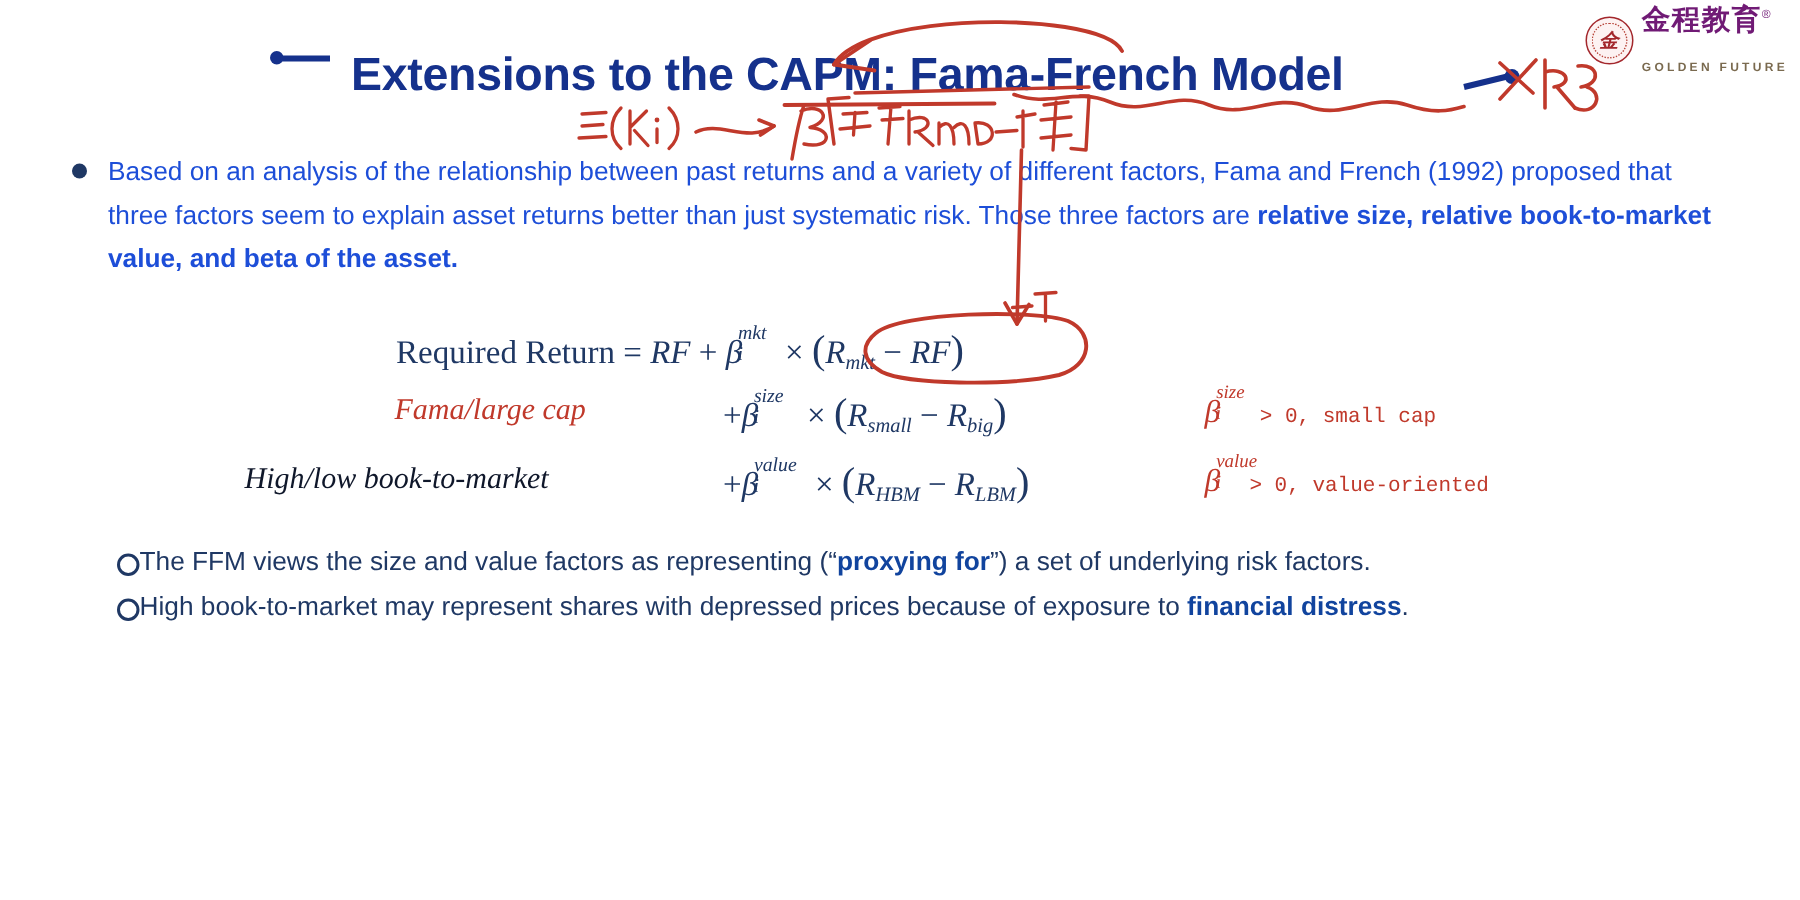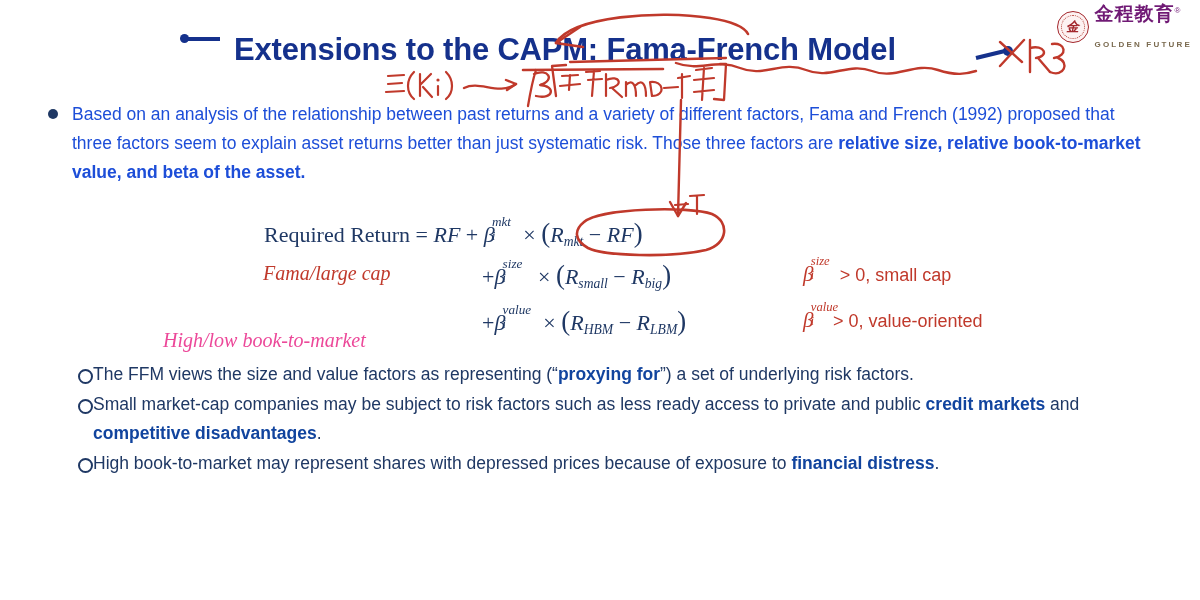--- a/index.html
+++ b/index.html
@@ -185,24 +185,24 @@
     top: 0.46em;
     font-size: 0.60em;
     font-style: italic;
   }
   .bigparen { font-size: 1.22em; }
 
   #f-main  { position: absolute; top: 8px;  left: 264px; }
   #f-lbl-1 { position: absolute; top: 52px; left: 263px; color: #c0392b; font-style: italic; font-size: 20px; font-family: "Liberation Serif", serif; }
   #f-row-1 { position: absolute; top: 50px; left: 482px; }
   #f-note-1{ position: absolute; top: 52px; left: 803px; color: #c0392b; font-size: 19px; white-space: nowrap; }
-  #f-lbl-2 { position: absolute; top: 98px; left: 163px; color: #ec4899; font-style: italic; font-size: 20px; font-family: "Liberation Serif", serif; margin-top: 21px; }
+  #f-lbl-2 { position: absolute; top: 98px; left: 163px; color: #0f172a; font-style: italic; font-size: 20px; font-family: "Liberation Serif", serif; }
   #f-row-2 { position: absolute; top: 96px; left: 482px; }
   #f-note-2{ position: absolute; top: 98px; left: 803px; color: #c0392b; font-size: 19px; white-space: nowrap; }
-  .note-plain { font-family: Liberation Sans, sans-serif; font-size: 18px; }
+  .note-plain { font-family: Liberation Mono, monospace; font-size: 14px; }
 
   
   #lower-list {
     position: absolute;
     top: 360px;
     left: 78px;
     width: 1090px;
     color: #1f3864;
     font-size: 17.5px;
     line-height: 29px;
@@ -299,24 +299,20 @@
   <div id="f-note-2">
     <span class="betastack" style="font-size:21px;width:1.2em"><span class="bch">β</span><span class="sup">value</span><span class="sub">i</span></span>
     <span class="note-plain" style="">&gt; 0, value-oriented</span>
   </div>
 </div>
 
 <div id="lower-list">
   <div class="li">
     <span class="ring"></span>
     <span class="li-text"><span>The FFM views the size and value factors as representing (“</span><b>proxying for</b><span>”) a set of underlying risk factors.</span></span>
-  </div>
-  <div class="li">
-    <span class="ring"></span>
-    <span class="li-text"><span>Small market-cap companies may be subject to risk factors such as less ready access to private and public </span><b>credit markets</b><span> and </span><b>competitive disadvantages</b><span>.</span></span>
   </div>
   <div class="li">
     <span class="ring"></span>
     <span class="li-text"><span>High book-to-market may represent shares with depressed prices because of exposure to </span><b>financial distress</b><span>.</span></span>
   </div>
 </div>
 
 <svg id="ink-layer" viewBox="0 0 1200 600" xmlns="http://www.w3.org/2000/svg">
   <g fill="none" stroke="#c0392b" stroke-width="2.4" stroke-linecap="round" stroke-linejoin="round">
 

